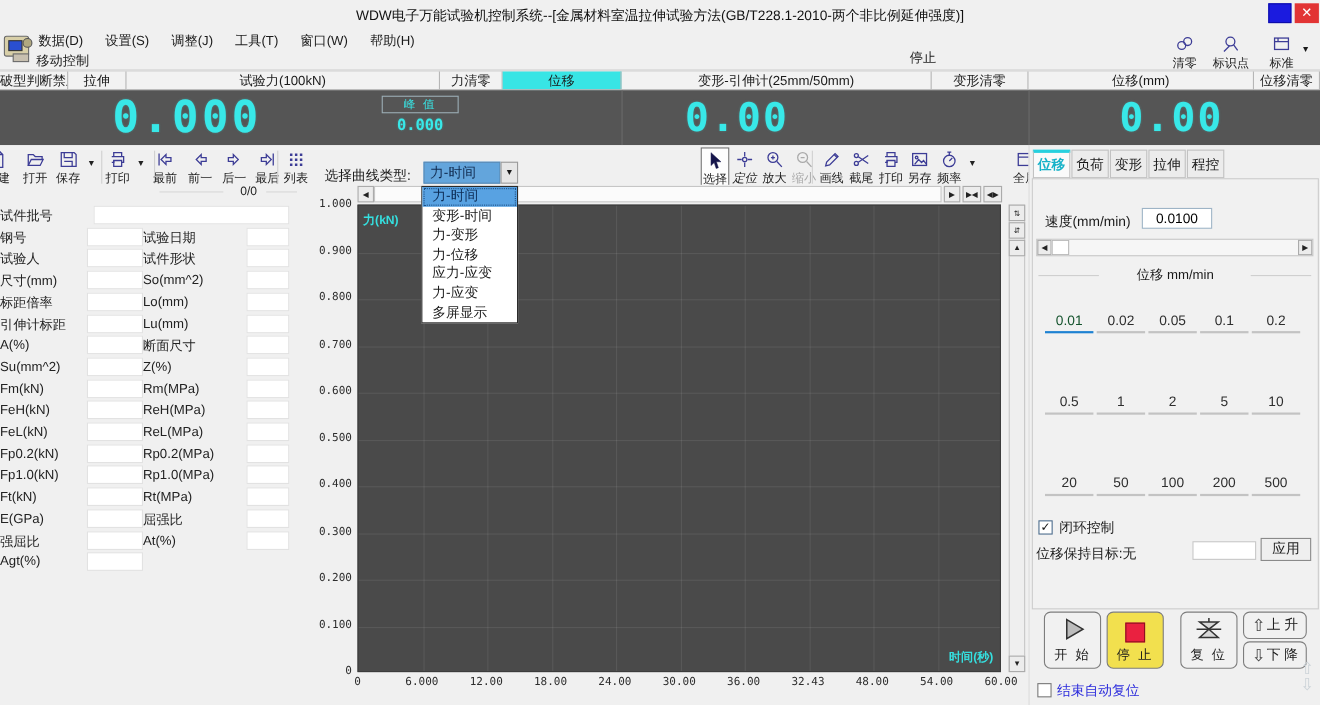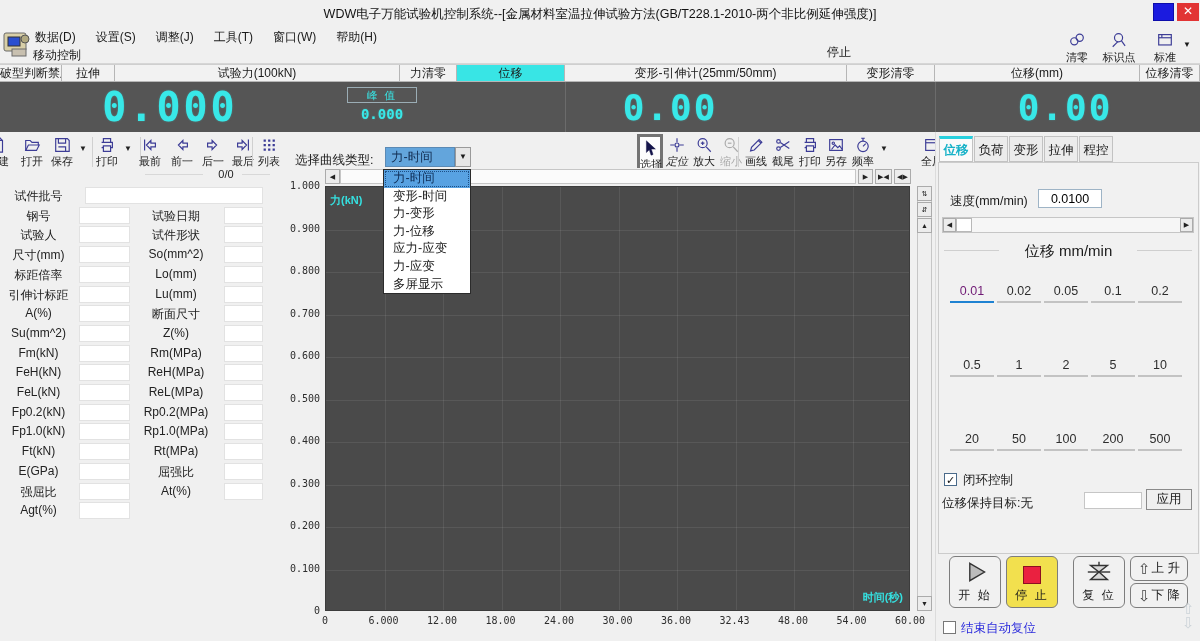--- a/index.html
+++ b/index.html
@@ -32,36 +32,36 @@
   .disp-deform{position:absolute;left:600px;top:5px;width:140px;text-align:center;font-size:36px;letter-spacing:2px}
   .disp-pos{position:absolute;left:995px;top:5px;width:140px;text-align:center;font-size:36px;letter-spacing:2px}
   .peakbox{position:absolute;left:347px;top:5px;width:70px;height:16px;border:1px solid #9badb5;color:#38e8e8;font-size:10.5px;text-align:center;line-height:15px;letter-spacing:2px}
   .peakval{position:absolute;left:347px;top:24px;width:70px;text-align:center;font-size:14px}
   .disp-sep{position:absolute;top:0;width:1px;height:50px;background:#6b6b6b}
   
   .maintoolbar{position:absolute;left:0;top:132px;width:935px;height:50px;background:#f0f0f0}
   .tbtn{position:absolute;top:3px;width:26px;text-align:center;cursor:default}
   .tbtn .ic{height:19px;display:flex;align-items:center;justify-content:center}
   .tbtn .lb{font-size:11px;white-space:nowrap;color:#1d1d1d}
-  .tbtn.pressed{background:#fdfdfd;border:3px solid #737373;top:2px;padding-top:1px}
+  .tbtn.pressed{background:#fdfdfd;border:1px solid #737373;top:2px;padding-top:1px}
   .tbtn.disabled .lb{color:#a8a8a8}
   .tb-sep{position:absolute;top:5px;width:1px;height:30px;background:#d0d0d0}
   .tb-caret{position:absolute;top:10px;width:12px;height:14px;font-size:8px;color:#222;text-align:center;line-height:14px}
   .counter{position:absolute;top:36px;font-size:11px;color:#222}
   .griprule{position:absolute;top:42px;height:1px;background:#d8d8d8}
   .curve-label{position:absolute;left:295px;top:20px;font-size:12.5px}
   .combo{position:absolute;left:385px;top:15px;width:70px;height:20px;background:#63a5dc;color:#102a4e;font-size:12.5px;line-height:19px;padding-left:5px;border:1px solid #5b8ab5}
   .combo-caret{position:absolute;left:455px;top:15px;width:16px;height:20px;background:#e6e6e6;border:1px solid #9a9a9a;text-align:center;font-size:8px;line-height:18px}
   
   .dropdown{position:absolute;left:383px;top:169px;width:88px;background:#fff;border:1px solid #2b2b2b;z-index:30}
   .dd-item{height:17.6px;line-height:17.6px;padding-left:9px;font-size:12.5px;white-space:nowrap}
   .dd-item.sel{background:#58a2e2;color:#0d2c55;outline:1px dotted #1c4f86;outline-offset:-2px}
   
   .formpanel{position:absolute;left:0;top:182px;width:270px;height:459px;background:#f0f0f0}
-  .flabel{position:absolute;text-align:center;font-size:12px;color:#222;white-space:nowrap}
+  .flabel{position:absolute;text-align:left;font-size:12px;color:#222;white-space:nowrap}
   .finput{position:absolute;height:17px;background:#fff;border:1px solid #e2e2e2}
   input.finput{font-family:inherit;font-size:12px;padding:0 3px}
   
   .chart{position:absolute;left:270px;top:168px;width:665px;height:473px;background:#f0f0f0}
   .plot{position:absolute;left:55px;top:18px;width:585px;height:425px;background:#4a4a4a;border:1px solid #3c3c3c}
   .gridv{position:absolute;top:0;width:1px;height:100%;background:rgba(255,255,255,.08)}
   .gridh{position:absolute;left:0;width:100%;height:1px;background:rgba(255,255,255,.08)}
   .ylab{position:absolute;width:50px;text-align:right;font-family:"DejaVu Sans Mono",monospace;font-size:10px;color:#2d2d2d}
   .xlab{position:absolute;top:447px;transform:translateX(-50%);font-family:"DejaVu Sans Mono",monospace;font-size:10px;color:#2d2d2d}
   .axis-cyan{position:absolute;color:#35e0e0;font-size:11px;font-weight:bold}
@@ -69,23 +69,23 @@
   .scrtrack{position:absolute;background:#fbfbfb;border:1px solid #c6c6c6}
   
   .rightpanel{position:absolute;left:935px;top:132px;width:265px;height:509px;background:#f0f0f0;border-left:1px solid #dcdcdc}
   .rtab{position:absolute;top:4px;height:26px;width:34px;text-align:center;line-height:26px;border:1px solid #c2c2c2;background:#ececec;font-size:12.5px}
   .rtab.active{background:#fafafa;color:#17b2c8;border-top:3px solid #27d0de;line-height:22px;font-weight:bold}
   .rp-box{position:absolute;left:2px;top:30px;width:261px;height:392px;border:1px solid #cccccc;background:#f1f1f1}
   .speedlabel{position:absolute;left:14px;top:61px;font-size:12.5px}
   .speedinput{position:absolute;left:102px;top:57px;width:64px;height:19px;background:#fff;border:1px solid #9eb4c6;font-size:12.5px;text-align:center;font-family:inherit}
   .rp-scroll{position:absolute;left:6px;top:85px;width:252px;height:16px;background:#f6f6f6;border:1px solid #c6c6c6}
   .divider-line{position:absolute;top:118px;height:1px;background:#cfcfcf}
-  .divider-text{position:absolute;left:0;top:110px;width:265px;text-align:center;font-size:15px}
+  .divider-text{position:absolute;left:0;top:110px;width:265px;text-align:center;font-size:12px}
   .preset{position:absolute;width:44px;text-align:center;font-size:12.5px;color:#2e2e2e;border-bottom:2px solid #c3c3c3;padding-bottom:3px}
-  .preset.active{color:#701a75;border-bottom-color:#1e82d2}
+  .preset.active{color:#14532d;border-bottom-color:#1e82d2}
   .cb{position:absolute;width:13px;height:13px;background:#fff;border:1px solid #4a6a8a;font-size:11px;line-height:12px;text-align:center;color:#111}
   .cb-label{position:absolute;font-size:12.5px}
   .holdinput{position:absolute;left:148px;top:360px;width:58px;height:17px;background:#fff;border:1px solid #c6c6c6}
   .applybtn{position:absolute;left:210px;top:357px;width:46px;height:21px;background:#efefef;border:1px solid #8a8a8a;text-align:center;line-height:19px;font-size:12.5px}
   .ctlbtn{position:absolute;width:52px;height:52px;background:#f1f1f1;border:1px solid #7d7d7d;border-radius:6px;text-align:center}
   .ctlbtn .glyph{height:30px;display:flex;align-items:center;justify-content:center}
   .ctlbtn .lb{font-size:12px;letter-spacing:2px}
   .ctlbtn.stop{background:#f2e04e}
   .stopsq{width:18px;height:18px;background:#ea2140;border:1px solid #8c1020;margin-top:6px}
   .updown{position:absolute;left:194px;width:58px;height:25px;background:#f1f1f1;border:1px solid #7d7d7d;border-radius:6px;font-size:12.5px;display:flex;align-items:center;justify-content:center;gap:1px}

